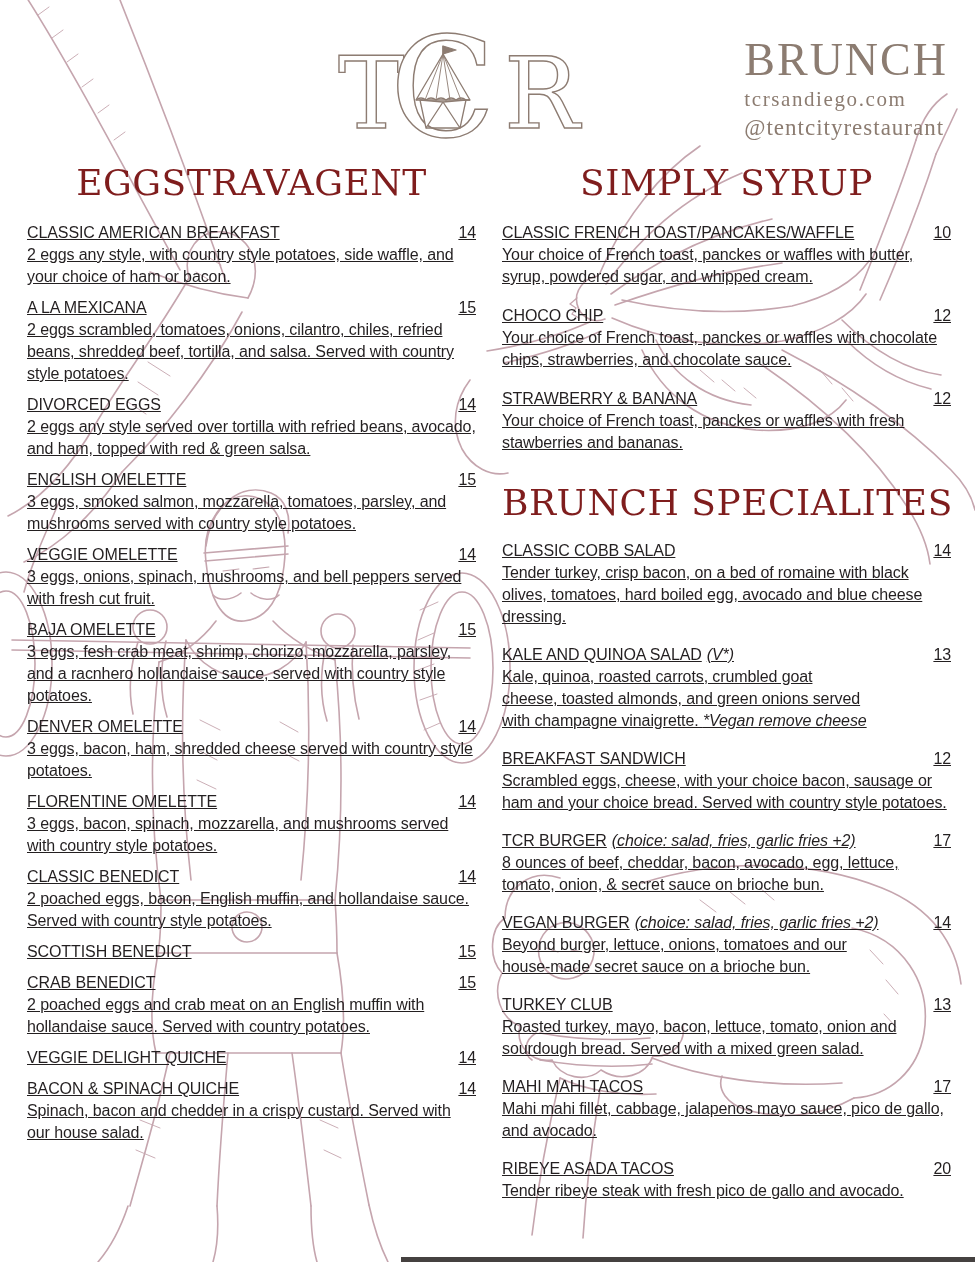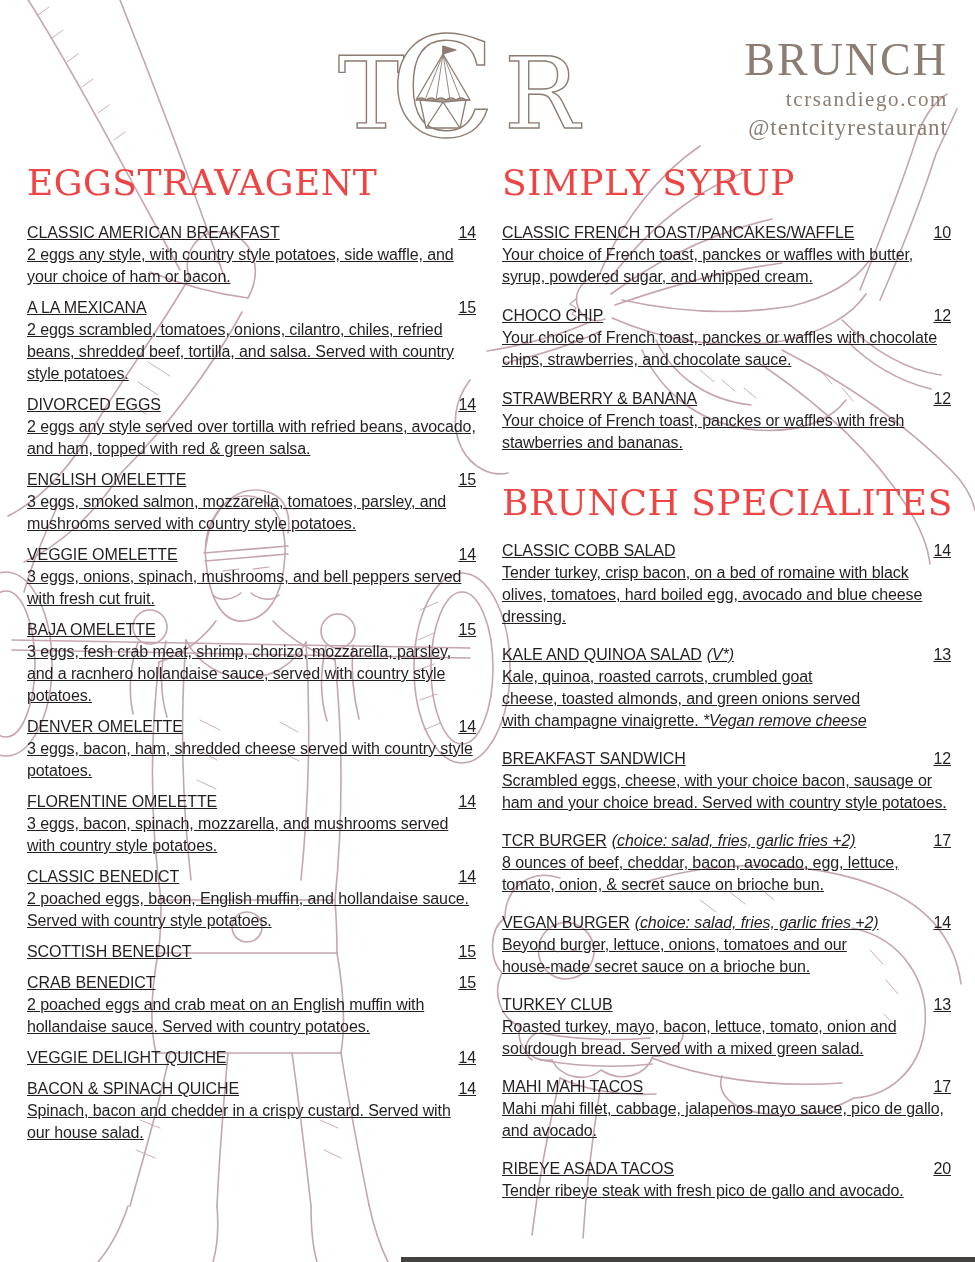--- a/index.html
+++ b/index.html
@@ -12,36 +12,36 @@
     overflow:hidden;
   }
   .page { position:relative; width:975px; height:1262px; background:#fff; overflow:hidden; }
 
   
   .bg-art { position:absolute; left:0; top:0; width:975px; height:1262px; z-index:0; }
 
   
   .logo-wrap { position:absolute; left:336px; top:26px; width:260px; height:128px; z-index:2; }
   .brand-right {
-    position:absolute; top:36px; right:27px; text-align:right; z-index:2;
+    position:absolute; top:36px; right:27px; text-align:left; z-index:2;
     font-family:"Liberation Serif", serif; color:#8c7c71;
   }
   .brand-title { font-size:46px; letter-spacing:2px; line-height:1.05; }
   .brand-site  { font-size:21px; letter-spacing:1.6px; margin-top:3px; }
   .brand-social{ font-size:23px; letter-spacing:1px; margin-top:3px; }
 
   
   .col { position:absolute; top:160px; width:449px; z-index:1; }
   #col-left  { left:27px; }
   #col-right { left:502px; }
 
   .section-title {
     font-family:"DejaVu Serif", serif; font-weight:400;
-    font-size:36px; line-height:46px; 
-    color:#ef4444; margin-bottom:16px; letter-spacing:0.5px;
+    font-size:36px; line-height:46px; text-align:center;
+    color:#7f1d1d; margin-bottom:16px; letter-spacing:0.5px;
     white-space:nowrap;
   }
   .menu-section.sec-specialties .section-title { margin-top:26px; margin-bottom:14px; }
 
   .menu-item { margin-bottom:9px;text-decoration:underline; }
   .sec-syrup .menu-item { margin-bottom:17px; }
   .sec-specialties .menu-item { margin-bottom:16px; }
 
   .item-head { display:flex; align-items:baseline; font-size:16px; line-height:22px; letter-spacing:-0.1px; }
   .item-name { white-space:nowrap; }

